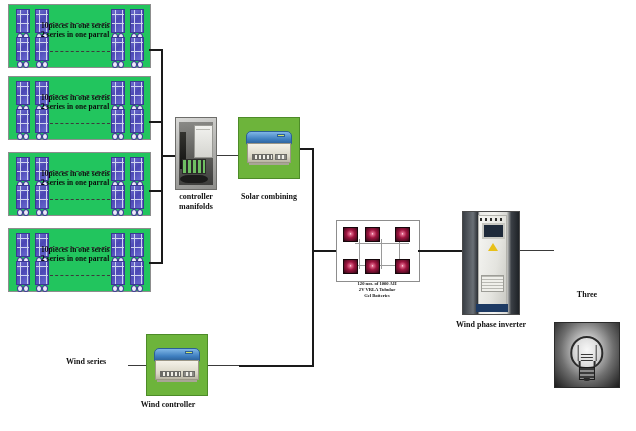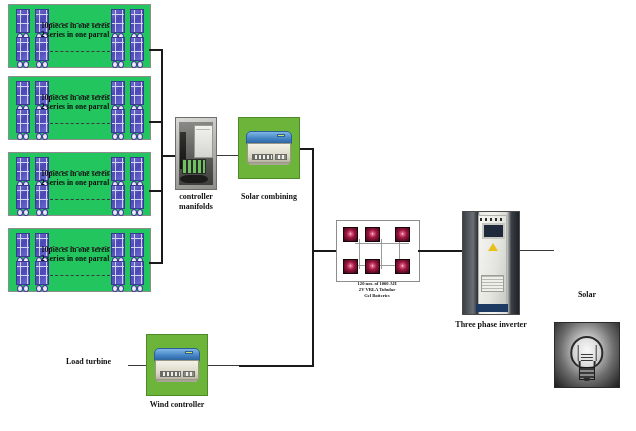--- a/index.html
+++ b/index.html
@@ -488,47 +488,47 @@
   <div class="wire h" style="left:418px;top:250px;width:44px;"></div>
 
   <div class="photo inv" style="left:462px;top:211px;width:58px;height:104px;">
     <div class="cabf"></div>
     <div class="topline"></div>
     <div class="hmi"></div>
     <div class="warn"></div>
     <div class="louver"></div>
     <div class="base"></div>
   </div>
-  <div class="cap" style="left:440px;top:320px;width:102px;">Three phase inverter</div>
+  <div class="cap" style="left:440px;top:320px;width:102px;">Wind phase inverter</div>
 
   <div class="wire thin h" style="left:520px;top:250px;width:34px;"></div>
 
   <div class="photo lamp" style="left:554px;top:218px;width:66px;height:66px;">
     <div class="bulb-glass"></div>
     <div class="filament"></div>
     <div class="bulb-neck"></div>
     <div class="bulb-base"></div>
     <div class="bulb-tip"></div>
   </div>
-  <div class="cap" style="left:554px;top:290px;width:66px;">Solar</div>
-
-  <div class="cap" style="left:66px;top:357px;width:62px;text-align:left;">Load turbine</div>
+  <div class="cap" style="left:554px;top:290px;width:66px;">Three</div>
+
+  <div class="cap" style="left:66px;top:357px;width:62px;text-align:left;">Wind series</div>
 
   <div class="wire thin h" style="left:128px;top:365px;width:18px;"></div>
 
   <div class="greenbox" style="left:146px;top:334px;width:62px;height:62px;">
     <div class="ctrl">
       <div class="lid">
           <div class="led"></div>
         </div>
       <div class="body">
           <div class="vent"></div>
           <div class="plug"></div>
         </div>
       <div class="foot"></div>
     </div>
   </div>
-  <div class="cap" style="left:140px;top:400px;width:74px;">Wind controller</div>
+  <div class="cap" style="left:131px;top:400px;width:74px;">Wind controller</div>
 
   <div class="wire thin h" style="left:208px;top:365px;width:33px;"></div>
   <div class="wire h" style="left:239px;top:365px;width:75px;"></div>
 
 </div>
 
 </body></html>

